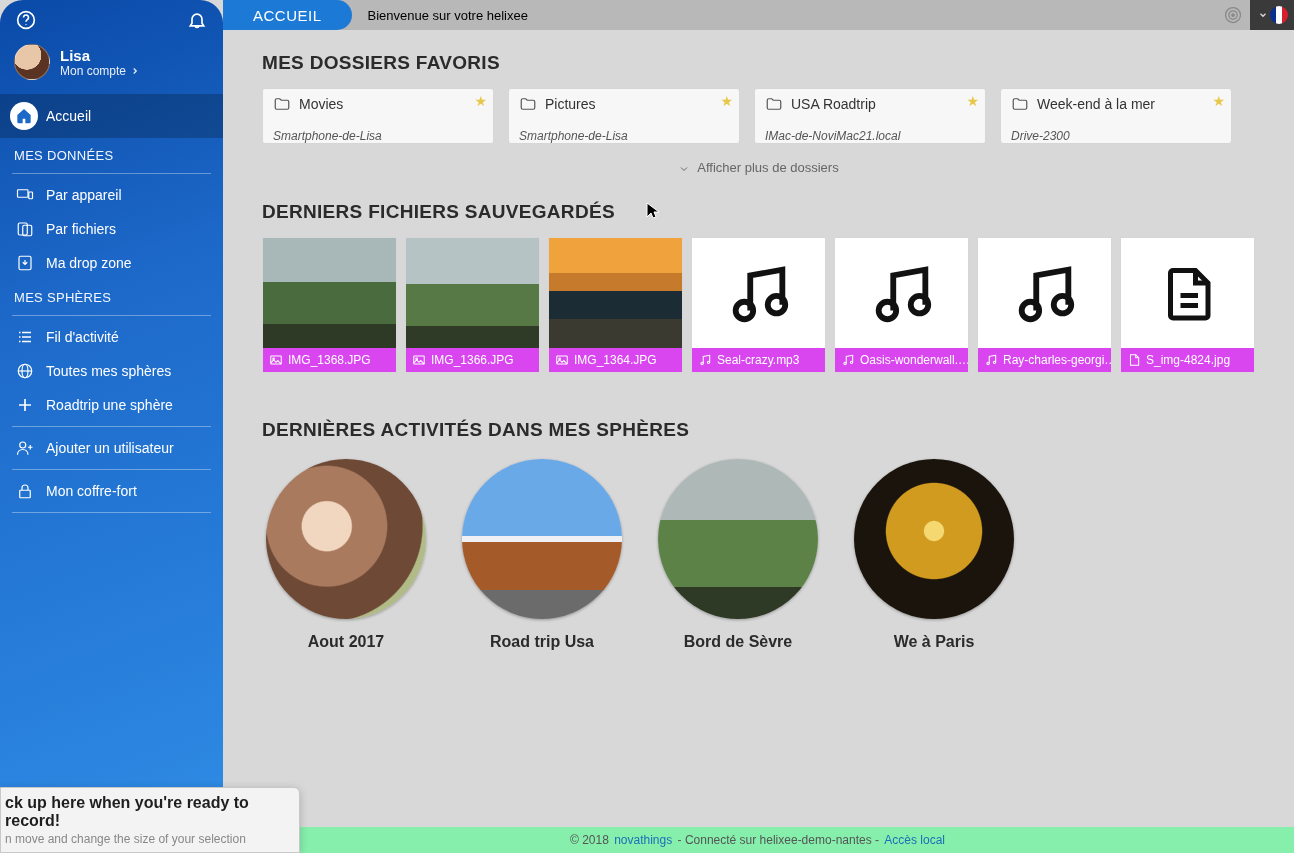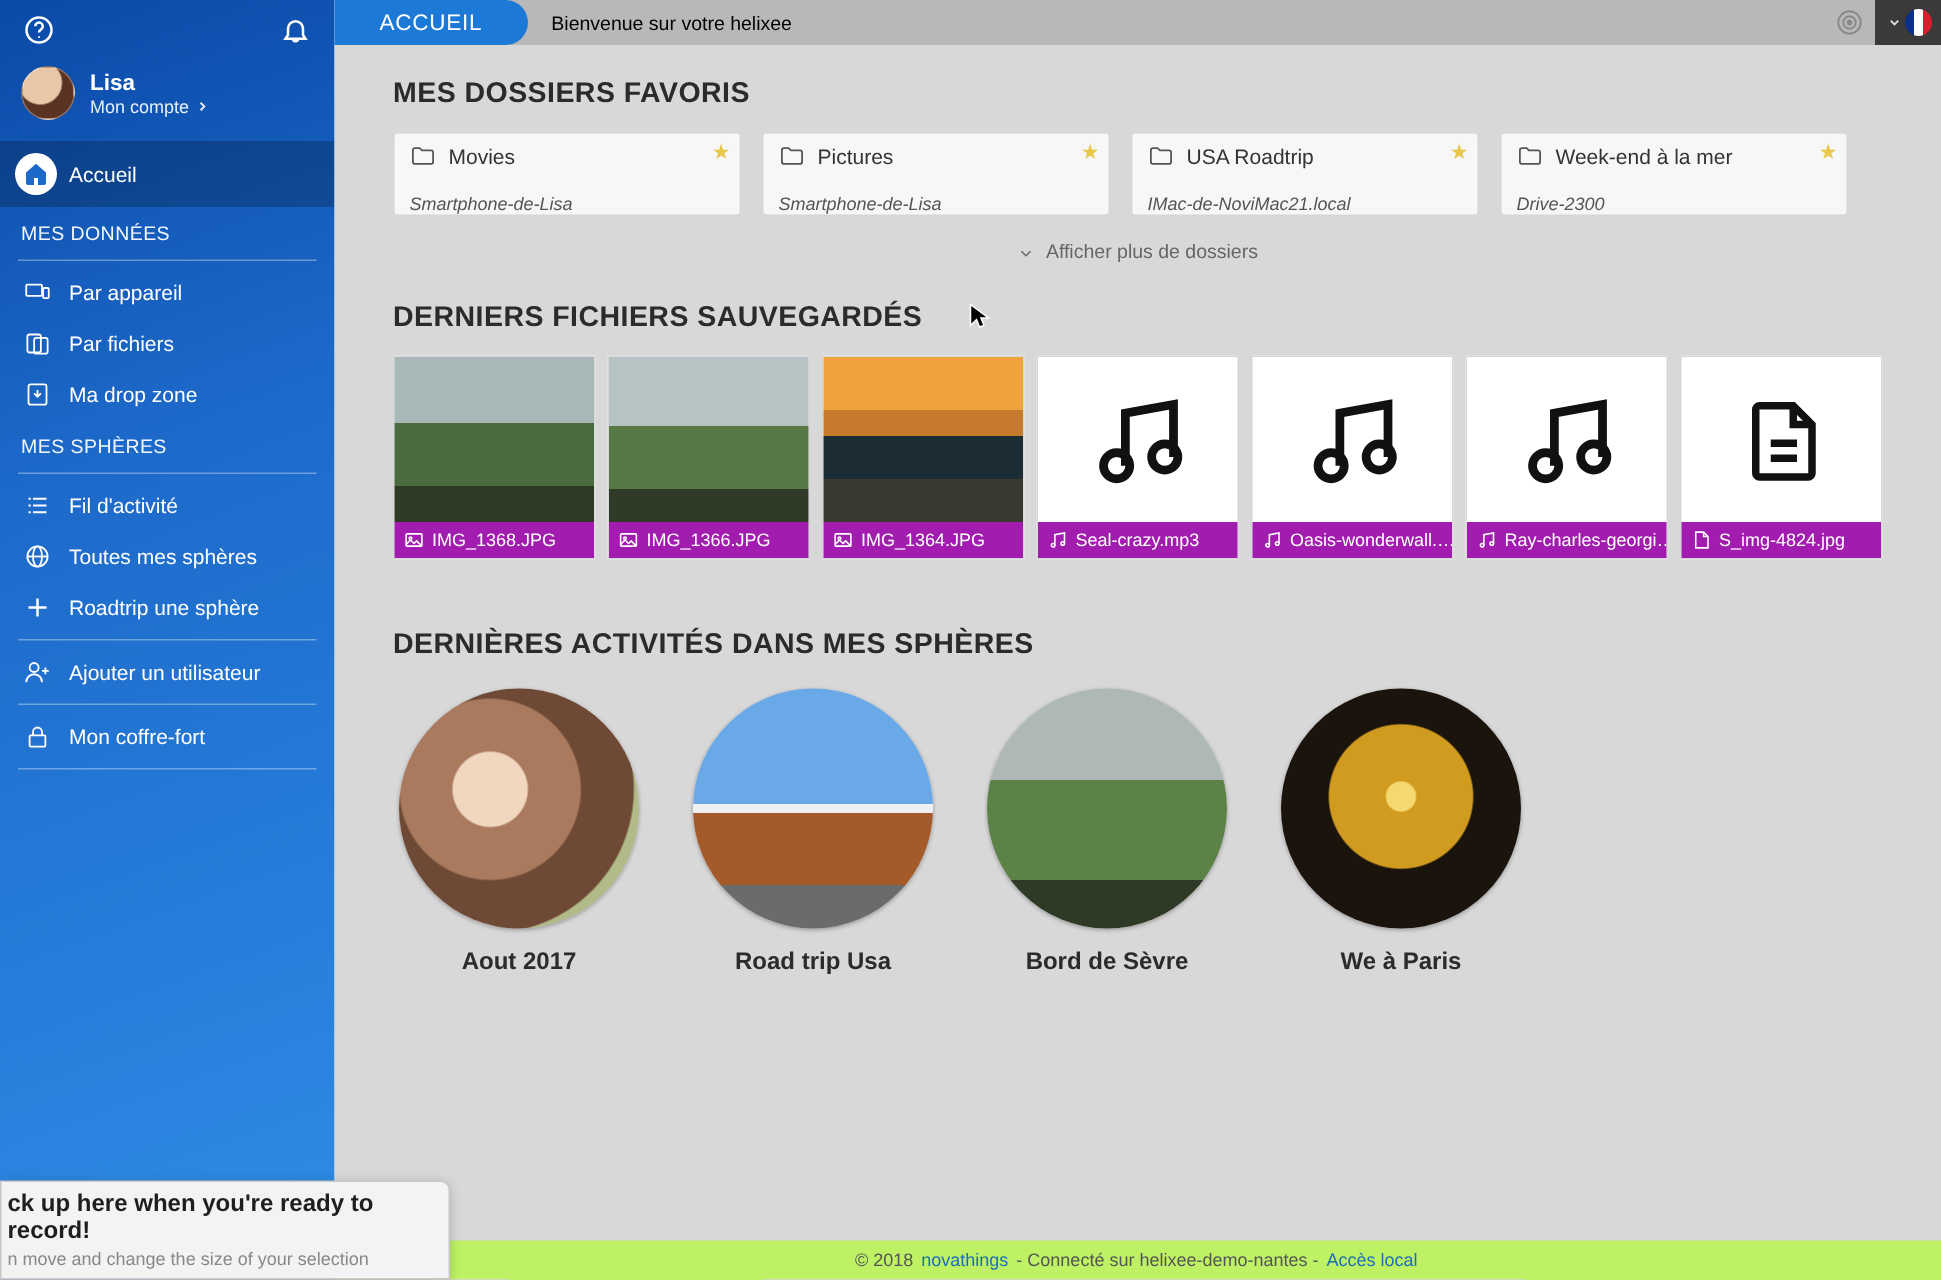--- a/index.html
+++ b/index.html
@@ -1,20 +1,20 @@
 <!DOCTYPE html>
 <html><head>
 <meta charset="utf-8">
 <style>
 * { box-sizing: border-box; margin: 0; padding: 0; }
 body { font-family: -apple-system, BlinkMacSystemFont, "Segoe UI", Arial, sans-serif; width: 1294px; height: 853px; overflow: hidden; background: #d8d8d8; color: #333; }
 .app { display: flex; width: 100%; height: 100%; }
 
 
-.sidebar { width: 224px; height: 100%; background: linear-gradient(160deg, #0a4aa8 0%, #1d69c9 35%, #2f8de6 100%); color: #fff; display: flex; flex-direction: column; overflow: hidden; }
+.sidebar { width: 224px; height: 100%; background: linear-gradient(160deg, #0a4aa8 0%, #1d69c9 35%, #2f8de6 100%); color: #fff; display: flex; flex-direction: column; overflow: hidden; border-radius: 23px; }
 .sb-top { display: flex; align-items: center; justify-content: space-between; padding: 8px 14px 6px; }
 .sb-top .icon-btn { width: 24px; height: 24px; display:flex; align-items:center; justify-content:center; cursor:pointer; }
 .sb-user { display:flex; align-items:center; padding: 6px 14px 14px; cursor:pointer; }
 .avatar { width:36px; height:36px; border-radius:50%; background: radial-gradient(circle at 35% 30%, #e8c7a8 0 44%, #5b3322 45%); border:1px solid rgba(255,255,255,.3); margin-right:10px; }
 .sb-user .u-name { font-weight:600; font-size:15px; }
 .sb-user .u-sub { font-size:12px; opacity:.9; display:flex; align-items:center; }
 .sb-user .u-sub svg{ margin-left:4px; }
 
 .sb-item { display:flex; align-items:center; padding: 8px 14px; cursor:pointer; font-size:14px; }
 .sb-item .ic { width:22px; display:flex; justify-content:center; margin-right:10px; }
@@ -52,39 +52,39 @@
 .fav-card .line1{ display:flex; align-items:center; font-size:14px; color:#333;}
 .fav-card .line1 svg{ margin-right:8px;}
 .fav-card .line2{ font-size:12px; font-style:italic; color:#555; margin-top:16px;}
 .fav-card .star{ position:absolute; top:4px; right:6px; color:#e8c84a; font-size:14px;}
 .show-more { text-align:center; font-size:13px; color:#666; padding:16px 0 26px; cursor:pointer;}
 .show-more svg{ margin-right:4px; vertical-align:middle;}
 
 .files-row { display:flex; gap:8px; margin-top:14px; }
 .file-card { width:135px; background:#fff; border:1px solid #d6d6d6; position:relative; cursor:pointer; }
 .file-card .thumb { height:110px; display:flex; align-items:center; justify-content:center; overflow:hidden;}
-.file-card .caption{ height:24px; background:#a21caf; color:#fff; font-size:12px; display:flex; align-items:center; padding:0 6px; overflow:hidden; white-space:nowrap; text-overflow:ellipsis;}
+.file-card .caption{ height:24px; background:#d946ef; color:#fff; font-size:12px; display:flex; align-items:center; padding:0 6px; overflow:hidden; white-space:nowrap; text-overflow:ellipsis;}
 .file-card .caption svg{ margin-right:5px; flex-shrink:0;}
 
 
 .ph1{ background: linear-gradient(#a8b7b8 0 40%, #4a6b3e 40% 78%, #2e3a25 78%);}
 .ph2{ background: linear-gradient(#b5c3c4 0 42%, #567945 42% 80%, #2f3b27 80%);}
 .ph3{ background: linear-gradient(#f0a23c 0 32%, #c67a2b 32% 48%, #1c2c34 48% 74%, #3a3a30 74%);}
 
 .spheres-row{ display:flex; gap:36px; margin-top:18px; padding-left:4px;}
 .sphere{ width:160px; text-align:center; cursor:pointer;}
 .sphere .circ{ width:160px; height:160px; border-radius:50%; overflow:hidden; margin-bottom:14px; box-shadow:0 1px 3px rgba(0,0,0,.3);}
 .sphere .lbl{ font-size:16px; color:#2b2b2b;font-weight:bold;}
 .sp1{ background: radial-gradient(circle at 38% 42%, #f2d7c0 0 18%, #a97a5e 19% 44%, #6e4a36 45% 70%, #b0bb88 71%);}
 .sp2{ background: linear-gradient(#6aa9e8 0 48%, #eef0f3 48% 52%, #a55a2a 52% 82%, #6b6b6b 82%);}
 .sp3{ background: linear-gradient(#aeb8b6 0 38%, #5d8248 38% 80%, #2e3a25 80%);}
 .sp4{ background: radial-gradient(circle at 50% 45%, #f5d870 0 8%, #d09b1e 9% 40%, #1a140c 41%);}
 
 
-.footer{ position:absolute; bottom:0; left:0; right:0; height:26px; background:#bef264; display:flex; align-items:center; justify-content:center; font-size:12px; color:#555;}
+.footer{ position:absolute; bottom:0; left:0; right:0; height:26px; background:#86efac; display:flex; align-items:center; justify-content:center; font-size:12px; color:#555;}
 .footer a{ color:#1c6fb8; text-decoration:none; margin:0 2px;}
 
 svg{ display:block;}
 .cursor-ptr{ position:absolute; left:646px; top:202px; pointer-events:none; z-index:40;}
 </style>
 </head>
 <body>
 
 <div class="app">
 

